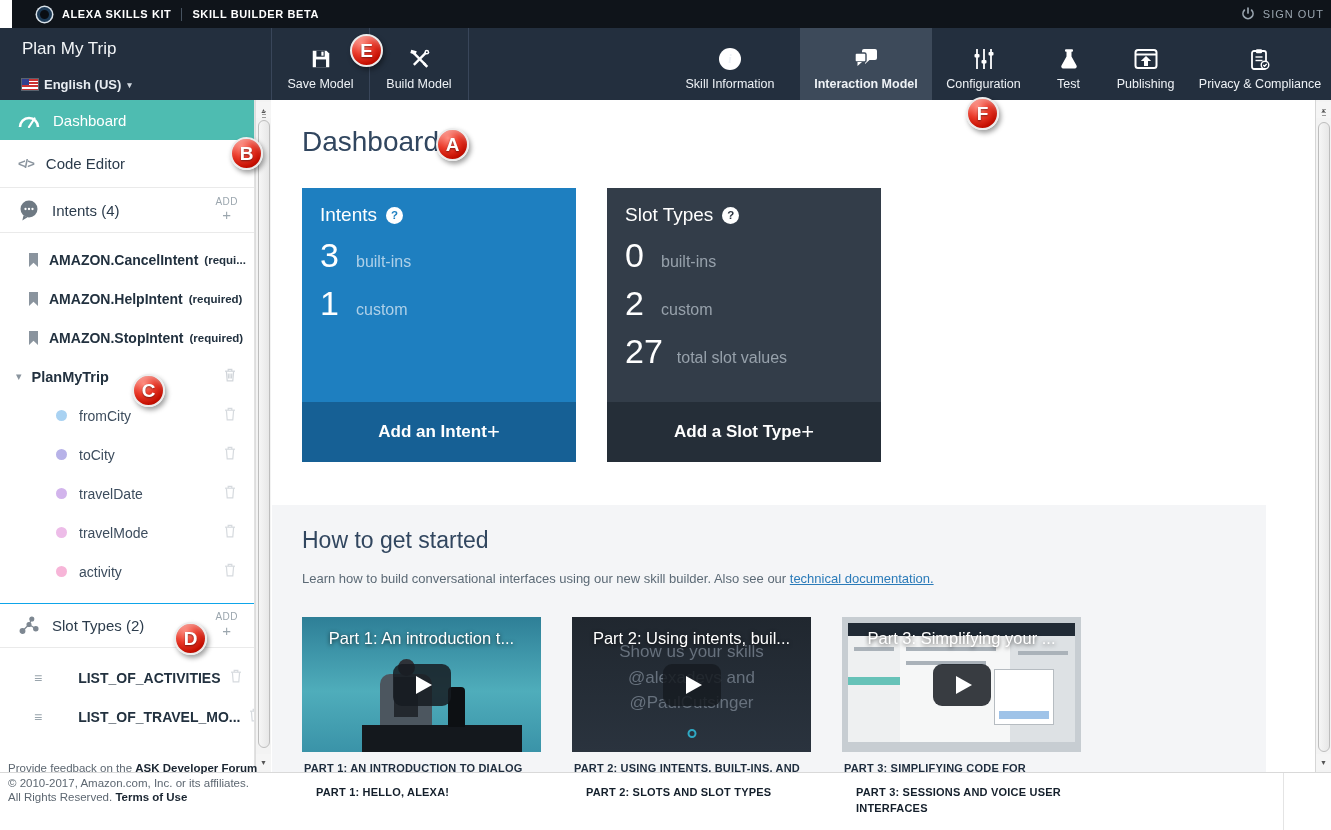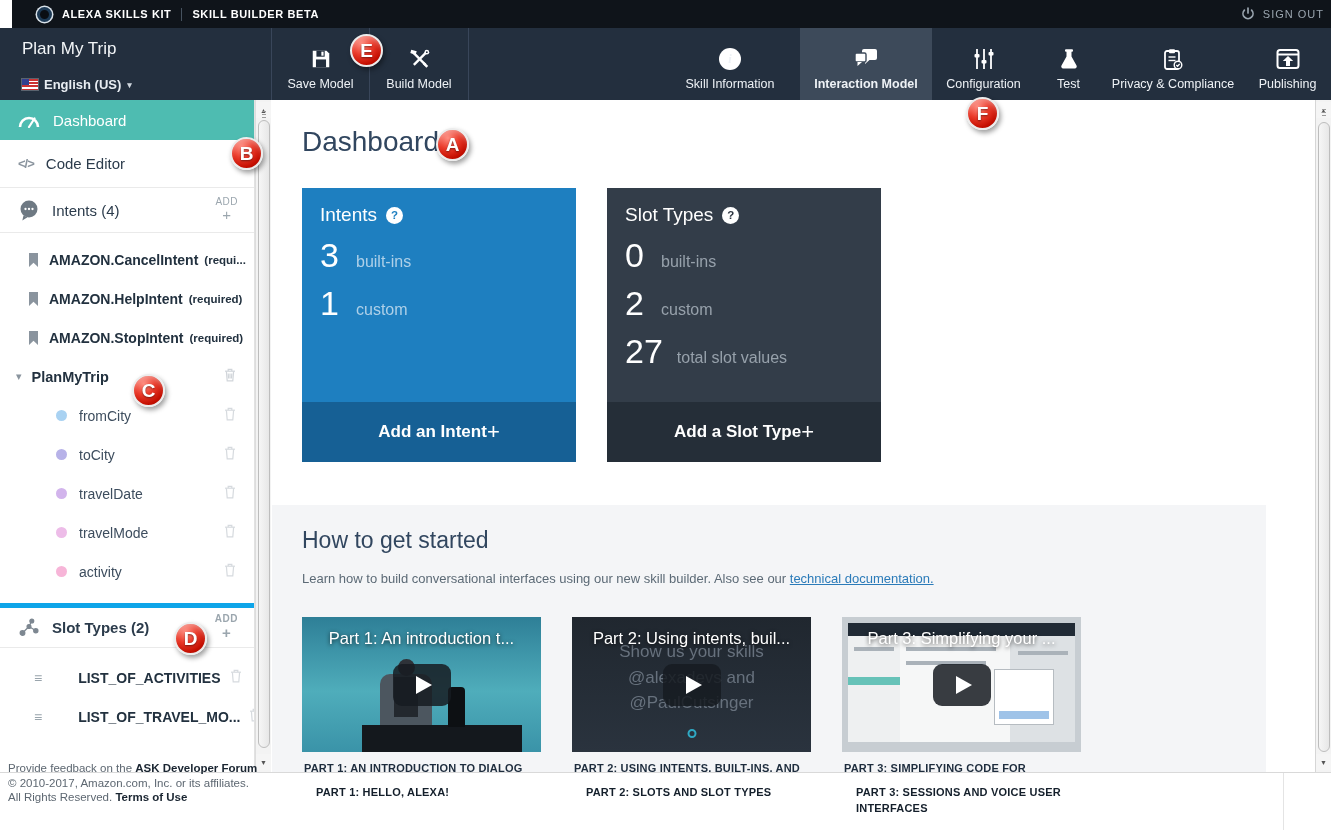--- a/index.html
+++ b/index.html
@@ -72,21 +72,21 @@
   
   .sidebar {
     position:absolute; left:0; top:100px; width:255px; height:672px;
     background:#ffffff; border-right:1px solid #e2e2e2; overflow:hidden;
   }
   .sb-row { display:flex; align-items:center; padding-left:18px; }
   .sb-dashboard { height:40px; background:#4ebcb1; color:#fff; font-size:15px; gap:13px; cursor:pointer; }
   .sb-code { height:48px; border-bottom:1px solid #eaeaea; font-size:15px; gap:12px; color:#2c3c4c; cursor:pointer; }
   .code-glyph { color:#8a949e; font-size:13px; font-weight:bold; letter-spacing:-1px; }
   .sb-section-head { height:45px; font-size:15px; gap:12px; color:#2c3c4c; border-bottom:1px solid #eaeaea; }
-  .sb-section-head.topline { border-top:5px solid #0ea5e9; margin-top:12px;font-weight:bold; }
+  .sb-section-head.topline { border-top:1px solid #0ea5e9; margin-top:12px; }
   .add-group { margin-left:auto; margin-right:16px; text-align:center; cursor:pointer; line-height:1.05; }
   .add-group .add-word { display:block; font-size:10px; color:#9ba6ae; letter-spacing:.5px; }
   .add-group .add-plus { display:block; font-size:15px; color:#9ba6ae; }
   .intent-list { padding-top:7px; }
   .intent-row { height:39px; display:flex; align-items:center; padding-left:28px; gap:10px; cursor:pointer; }
   .intent-row .iname { font-size:14px; font-weight:600; color:#22313f; white-space:nowrap; }
   .intent-row .iqual { font-size:11.5px; font-weight:600; color:#22313f; margin-left:-4px; }
   .custom-intent-row { height:39px; display:flex; align-items:center; padding-left:16px; gap:10px; cursor:pointer; }
   .custom-intent-row .caret { color:#8a949e; font-size:11px; }
   .custom-intent-row .iname { font-size:14.5px; font-weight:bold; color:#22313f; }
@@ -296,38 +296,38 @@
       </svg>
       <span>Configuration</span>
     </div>
     <div class="nav-item w-ts">
       <svg width="20" height="22" viewBox="0 0 20 22">
         <path d="M7.5 3h5v5.5l5 9a2 2 0 0 1-1.8 3H4.3a2 2 0 0 1-1.8-3l5-9z" fill="#fff"></path>
         <rect x="6" y="1.2" width="8" height="2.6" rx="1" fill="#fff"></rect>
       </svg>
       <span>Test</span>
     </div>
+    <div class="nav-item w-pb">
+      <svg width="24" height="22" viewBox="0 0 24 22">
+        <rect x="1.5" y="2" width="21" height="18" rx="2.5" fill="none" stroke="#fff" stroke-width="2"></rect>
+        <line x1="1.5" y1="6.5" x2="22.5" y2="6.5" stroke="#fff" stroke-width="2"></line>
+        <path d="M12 8l5.2 5h-3.2v5h-4v-5H6.8z" fill="#fff"></path>
+      </svg>
+      <span>Publishing</span>
+    </div>
     <div class="nav-item w-pc">
       <svg width="20" height="22" viewBox="0 0 20 22">
         <rect x="2" y="3" width="14" height="18" rx="2" fill="none" stroke="#fff" stroke-width="1.8"></rect>
         <rect x="6" y="1.2" width="6" height="4" rx="1" fill="#fff"></rect>
         <line x1="5.5" y1="9" x2="12.5" y2="9" stroke="#fff" stroke-width="1.4"></line>
         <line x1="5.5" y1="12.5" x2="12.5" y2="12.5" stroke="#fff" stroke-width="1.4"></line>
         <circle cx="15" cy="17" r="3.8" fill="#232f3e" stroke="#fff" stroke-width="1.4"></circle>
         <path d="M13.3 17l1.3 1.3 2.1-2.4" stroke="#fff" stroke-width="1.4" fill="none"></path>
       </svg>
       <span>Privacy &amp; Compliance</span>
-    </div>
-    <div class="nav-item w-pb">
-      <svg width="24" height="22" viewBox="0 0 24 22">
-        <rect x="1.5" y="2" width="21" height="18" rx="2.5" fill="none" stroke="#fff" stroke-width="2"></rect>
-        <line x1="1.5" y1="6.5" x2="22.5" y2="6.5" stroke="#fff" stroke-width="2"></line>
-        <path d="M12 8l5.2 5h-3.2v5h-4v-5H6.8z" fill="#fff"></path>
-      </svg>
-      <span>Publishing</span>
     </div>
   </nav>
 </div>
 
 <div class="sidebar">
   <div class="sb-row sb-dashboard">
     <svg width="22" height="16" viewBox="0 0 22 16">
       <path d="M2 15a9 9 0 0 1 18 0" fill="none" stroke="#fff" stroke-width="2.6"></path>
       <line x1="11" y1="15" x2="16.5" y2="6.5" stroke="#fff" stroke-width="2.2" stroke-linecap="round"></line>
     </svg>

